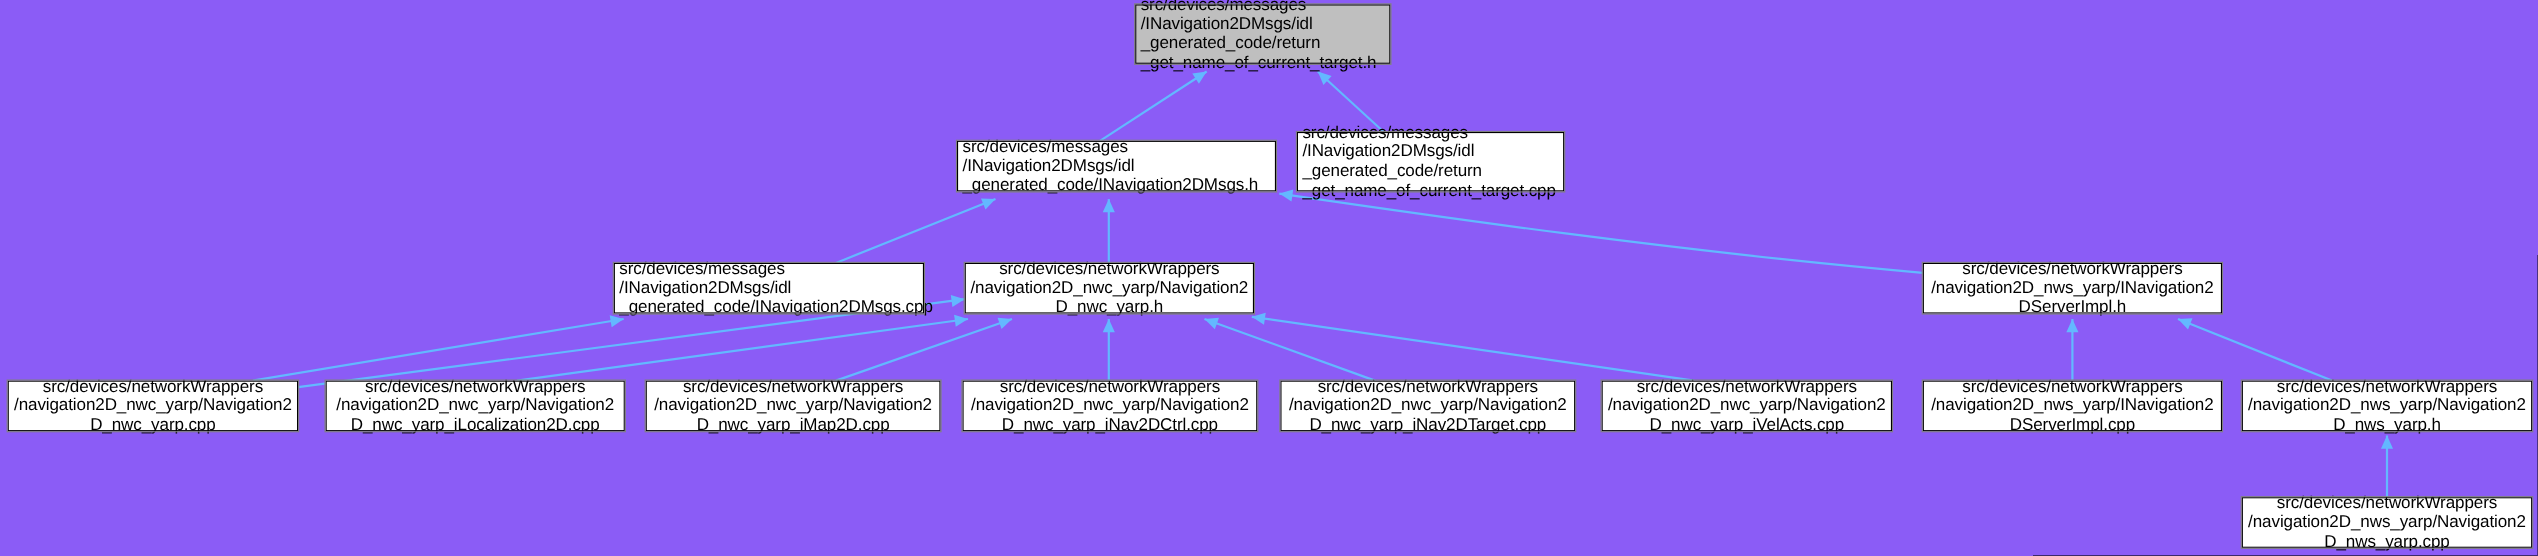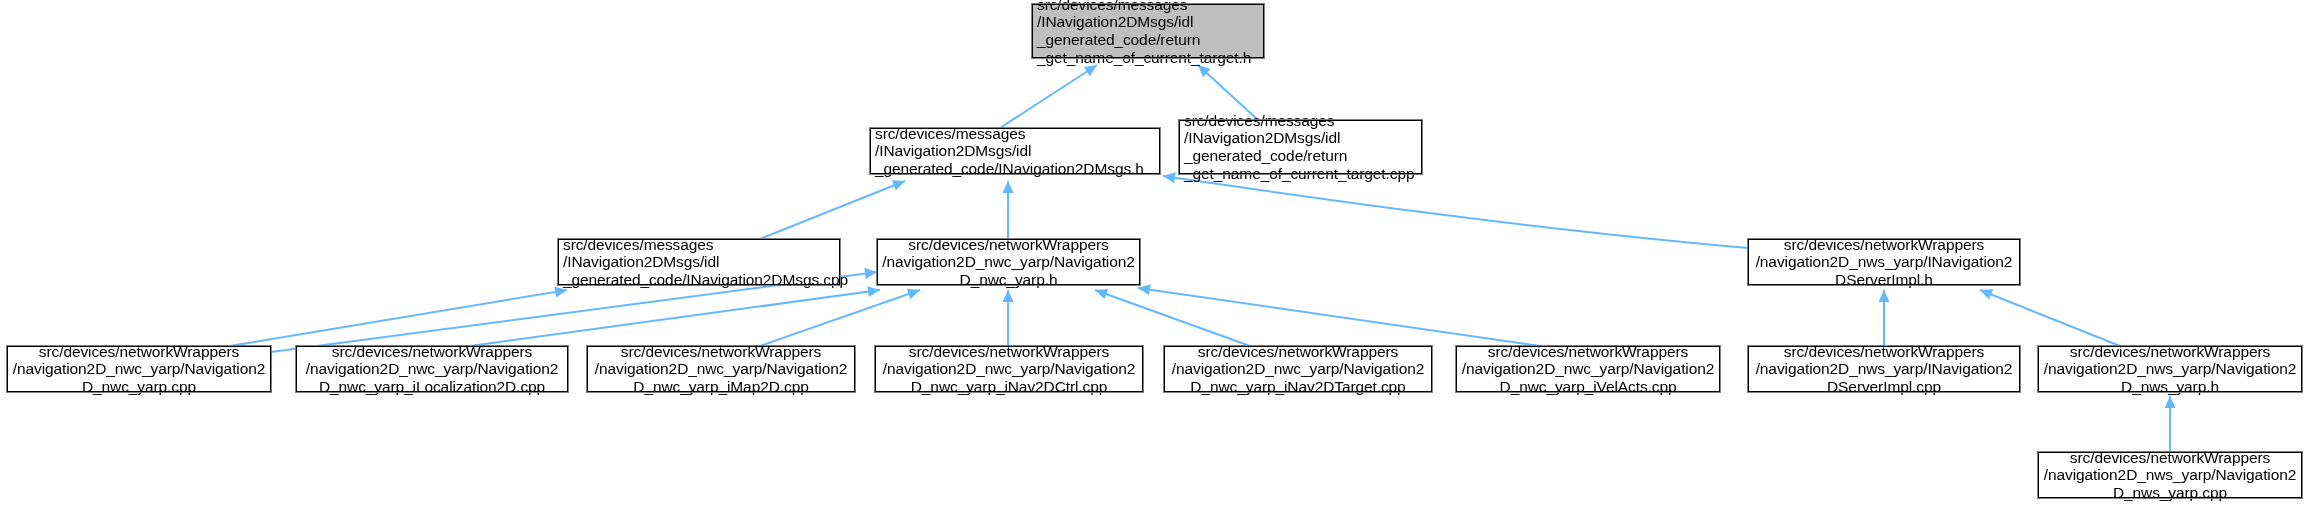--- a/index.html
+++ b/index.html
@@ -4,21 +4,21 @@
 <style>
   html, body {
     margin: 0;
     padding: 0;
     background: #000000;
   }
   #graph {
     position: relative;
     width: 2307px;
     height: 505px;
-    background: #ffffff;
+    background: #8b5cf6;
     font-family: "Liberation Sans", sans-serif;
     overflow: hidden;
   }
   #edge-layer {
     position: absolute;
     left: 0;
     top: 0;
     width: 2307px;
     height: 505px;
     pointer-events: none;

